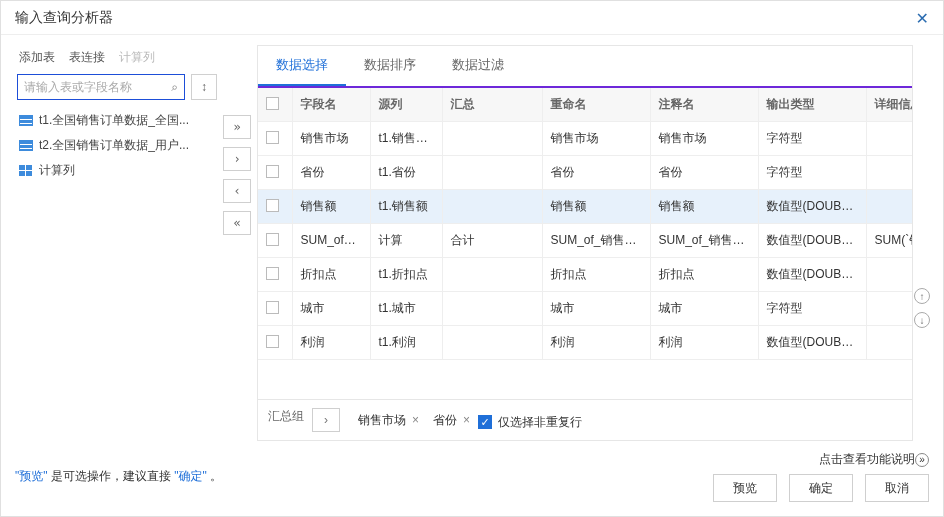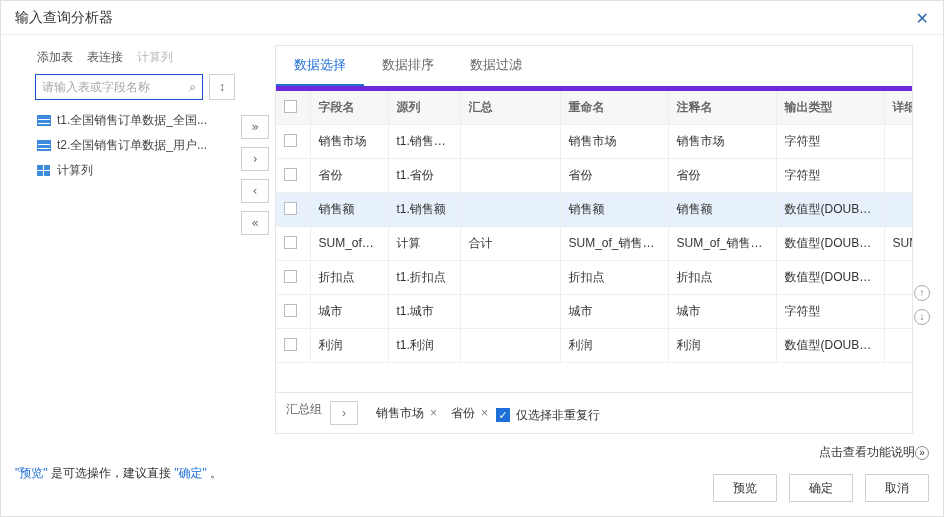--- a/index.html
+++ b/index.html
@@ -1,38 +1,38 @@
 <!DOCTYPE html>
 <html><head>
 <meta charset="utf-8">
 <style>
   * { margin:0; padding:0; box-sizing:border-box; }
   body { font-family:"Microsoft YaHei","PingFang SC",Arial,sans-serif; font-size:12px; color:#333; background:#fff; width:944px; height:517px; display:flex; flex-direction:column; border:1px solid #e0e0e0; }
   .titlebar { display:flex; align-items:flex-start; justify-content:space-between; padding:8px 14px 6px; border-bottom:1px solid #eee; }
   .title { font-size:14px; color:#333; }
   .close-x { color:#2b6cb0; font-size:16px; cursor:pointer; }
-  .body { flex:1; display:flex; padding:10px 12px 0 0; overflow:hidden;margin-left:34px; }
+  .body { flex:1; display:flex; padding:10px 12px 0 16px; overflow:hidden; }
   .left-pane { width:200px; display:flex; flex-direction:column; }
   .left-tabs { display:flex; gap:14px; padding:4px 2px 8px; font-size:12px; }
   .left-tabs .tab { color:#555; cursor:pointer; }
   .left-tabs .disabled { color:#b9b9b9; }
   .search-row { display:flex; gap:6px; margin-bottom:8px; }
   .search-box { flex:1; display:flex; align-items:center; border:1px solid #1d4ed8; height:26px; padding:0 6px; color:#aaa; }
   .search-box span.ph { flex:1; }
   .icon-btn { width:26px; height:26px; border:1px solid #d0d0d0; display:flex; align-items:center; justify-content:center; color:#666; cursor:pointer; background:#fff; }
   .tree { font-size:12px; }
   .tree-item { display:flex; align-items:center; gap:6px; padding:4px 2px; color:#444; white-space:nowrap; overflow:hidden; text-overflow:ellipsis; cursor:pointer; }
   .ico { width:14px; height:11px; flex-shrink:0; }
   .ico-table { background:linear-gradient(to bottom,#3d8bdc 0 3px,#fff 3px 4px,#3d8bdc 4px 7px,#fff 7px 8px,#3d8bdc 8px 11px); border:1px solid #3d8bdc; }
   .ico-calc { width:14px; height:12px; display:flex; flex-wrap:wrap; gap:1px; }
   .ico-calc i { width:6px; height:5px; background:#3d8bdc; display:block; }
   .transfer-col { width:40px; display:flex; flex-direction:column; align-items:center; gap:8px; padding-top:70px; }
   .tbtn { width:28px; height:24px; border:1px solid #cfcfcf; background:#fff; display:flex; align-items:center; justify-content:center; color:#666; cursor:pointer; font-family:monospace; font-size:12px; }
   .right-pane { flex:1; display:flex; flex-direction:column; border:1px solid #e6e6e6; overflow:hidden; }
-  .right-tabs { display:flex; border-bottom:5px solid #6d28d9; }
+  .right-tabs { display:flex; border-bottom:2px solid #6d28d9; }
   .right-tabs .rtab { padding:10px 18px; font-size:13px; color:#666; cursor:pointer; }
   .right-tabs .active { color:#1f6fd8; border-bottom:2px solid #1f6fd8; }
   .table-wrap { flex:1; overflow:auto; position:relative; }
   table { border-collapse:collapse; width:100%; table-layout:fixed; font-size:12px; }
   th,td { border-bottom:1px solid #eee; border-right:1px solid #eee; padding:8px 8px; text-align:left; overflow:hidden; text-overflow:ellipsis; white-space:nowrap; }
   thead th { background:#f7f7f7; color:#666; position:sticky; top:0; }
   .chk { width:13px; height:13px; border:1px solid #bbb; display:inline-block; background:#fff; cursor:pointer; }
   tr.sel td { background:#e7f1fb; }
   .groupbar { border-top:1px solid #e6e6e6; padding:8px 10px; display:flex; flex-direction:row; gap:8px; }
   .group-row { display:flex; align-items:center; gap:14px; }
@@ -41,21 +41,21 @@
   .chip { display:flex; align-items:center; gap:6px; color:#333; }
   .chip .rm { color:#888; cursor:pointer; }
   .group-arrow { width:28px; height:24px; border:1px solid #cfcfcf; display:flex; align-items:center; justify-content:center; color:#777; cursor:pointer; margin-right:4px; }
   .distinct-row { display:flex; align-items:center; gap:6px; padding-top:4px; }
   .chk2 { width:14px; height:14px; background:#1f6fd8; color:#fff; display:flex; align-items:center; justify-content:center; font-size:11px; cursor:pointer; }
   .footer { display:flex; align-items:center; justify-content:space-between; padding:10px 14px 14px; }
   .hint { font-size:12px; }
   .hint .a { color:#1f6fd8; }
   .help-link { color:#333; display:flex; align-items:center; cursor:pointer; }
   .help-link .arr { border:1px solid #888; border-radius:50%; width:14px; height:14px; display:flex; align-items:center; justify-content:center; font-size:10px; }
-  .btns { display:flex; gap:12px; margin-top:13px; }
+  .btns { display:flex; gap:12px; margin-top:6px; }
   .btns button { min-width:64px; height:28px; background:#fff; border:1px solid #cfcfcf; cursor:pointer; font-size:12px; color:#333; }
   .side-nav { width:18px; display:flex; flex-direction:column; align-items:center; justify-content:center; gap:8px; padding-top:130px; }
   .circ { width:16px; height:16px; border:1px solid #aaa; border-radius:50%; display:flex; align-items:center; justify-content:center; font-size:10px; color:#666; cursor:pointer; }
   .footer-right { display:flex; flex-direction:column; align-items:flex-end; }
   .help-row { display:flex; justify-content:flex-end; width:100%; }
 </style>
 </head>
 <body>
 
 <div class="titlebar">

